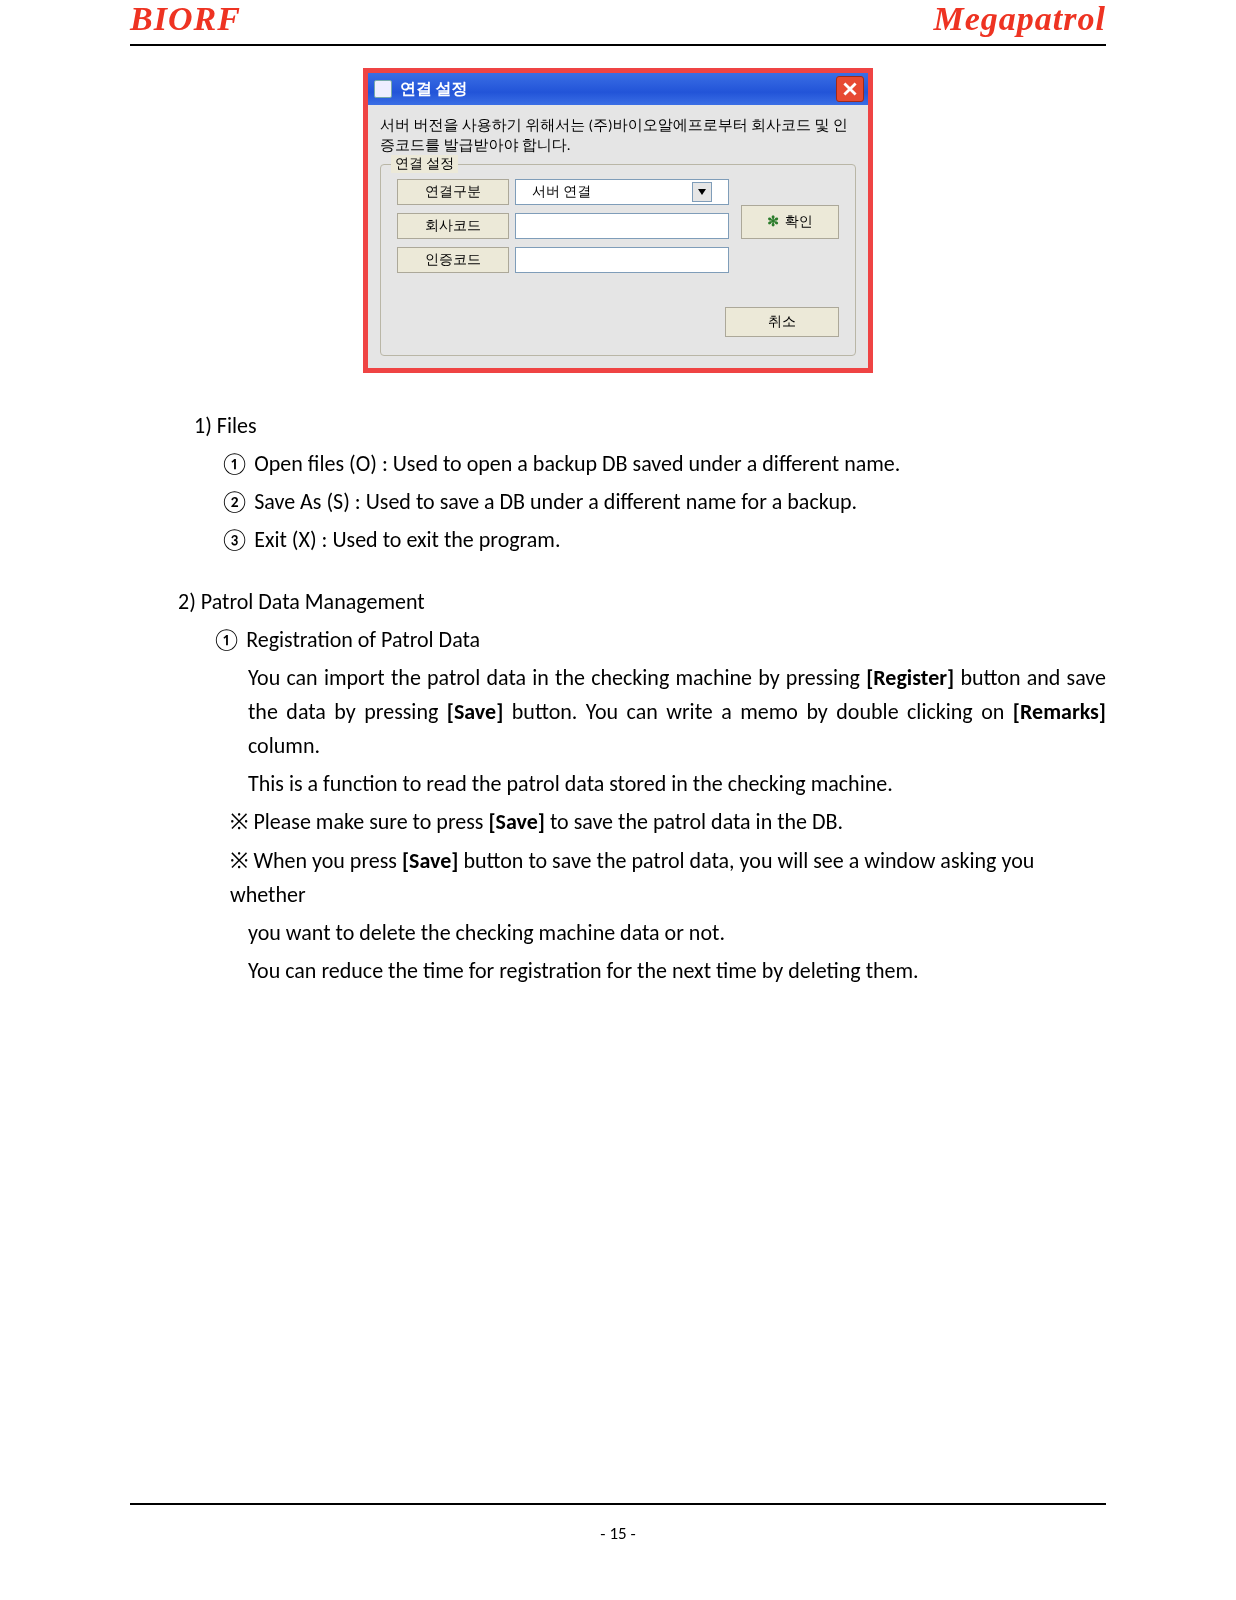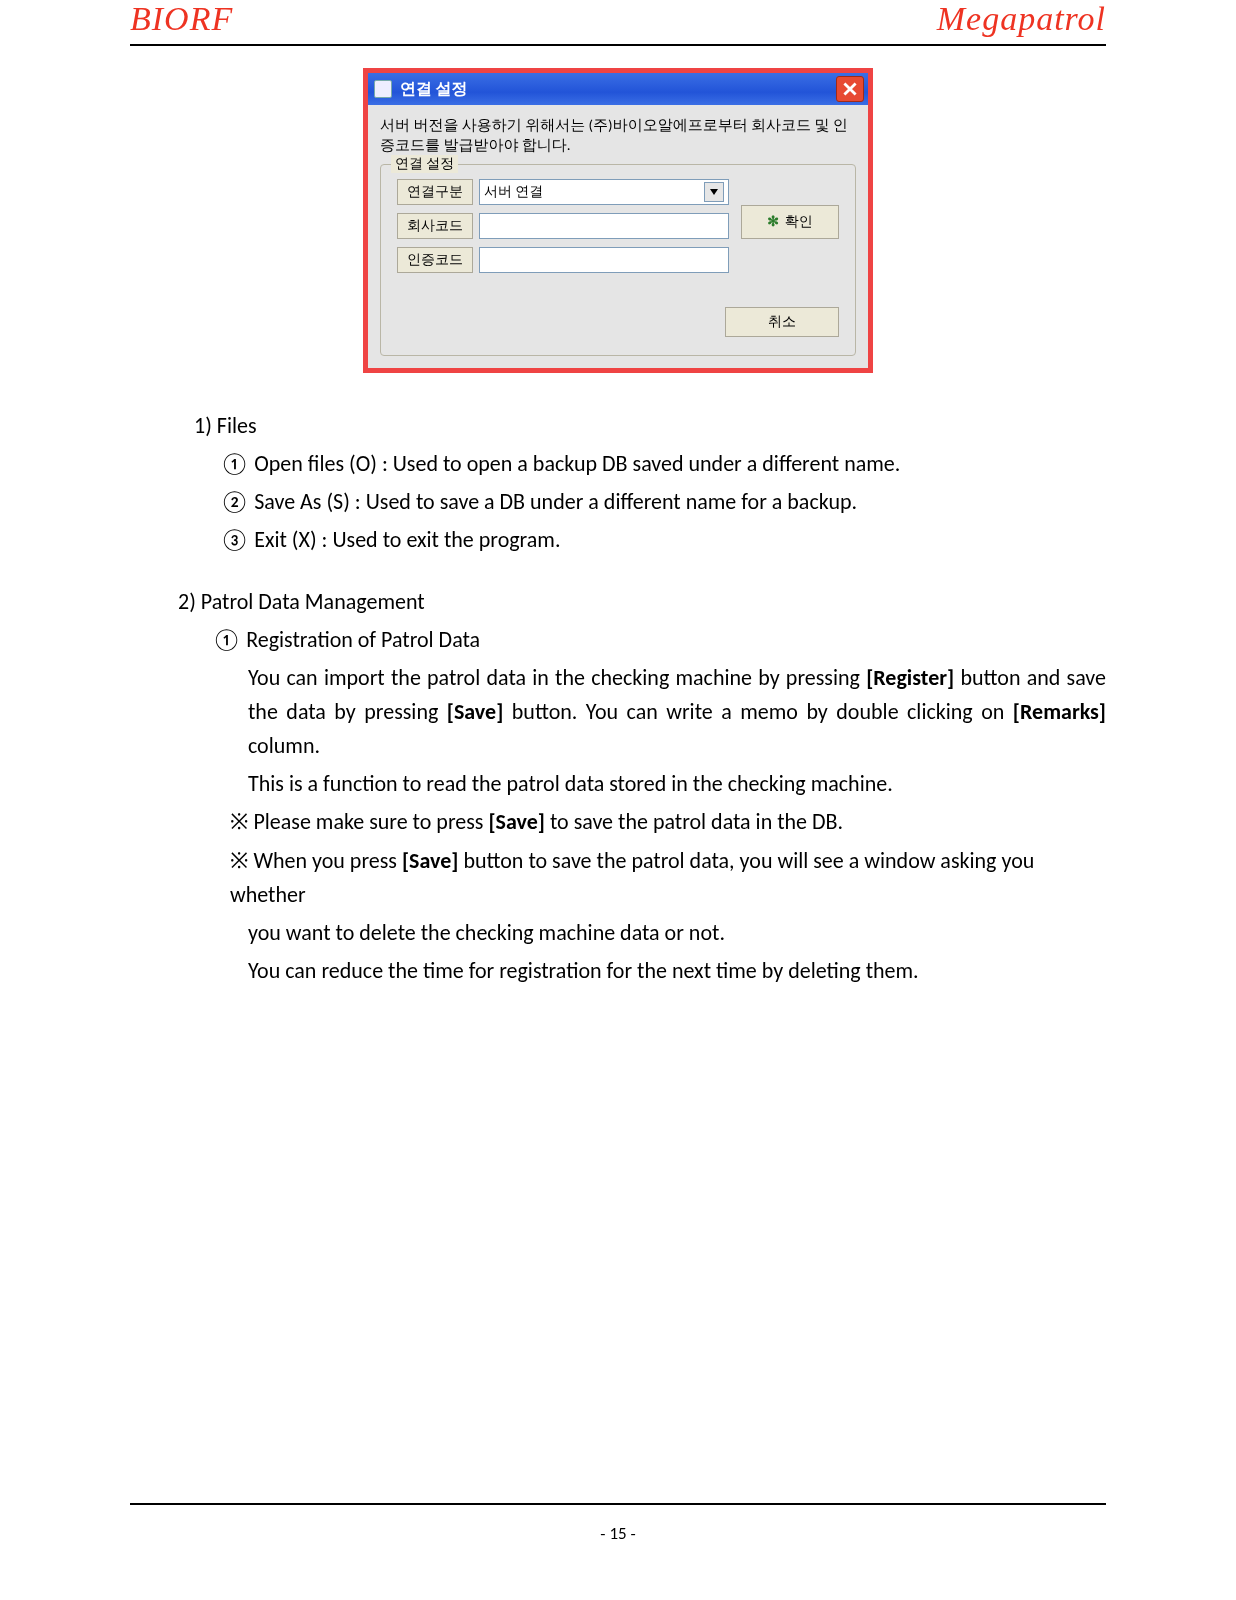--- a/index.html
+++ b/index.html
@@ -1,38 +1,38 @@
 <!DOCTYPE html>
 <html><head>
 <meta charset="utf-8">
 <style>
   html,body{margin:0;padding:0;background:#fff;}
   body{font-family:"Malgun Gothic","Calibri","Arial",sans-serif;color:#000;}
   .page{width:1236px;height:1600px;position:relative;box-sizing:border-box;padding:0 130px;}
   
   .hdr{display:flex;justify-content:space-between;align-items:flex-end;padding-top:0;}
-  .brand-left,.brand-right{font-style:italic;font-weight:normal;font-size:34px;color:#ee3322;font-family:"Times New Roman",serif;letter-spacing:1px;}
+  .brand-left,.brand-right{font-style:italic;font-weight:bold;font-size:34px;color:#ee3322;font-family:"Times New Roman",serif;letter-spacing:1px;}
   .rule{border:0;border-top:2px solid #000;margin:6px 0 22px 0;}
   
   .dlg-wrap{display:flex;justify-content:center;margin-top:4px;margin-bottom:36px;}
   .dlg{width:500px;border:5px solid #ef4444;font-size:15px;color:#000;}
   .titlebar{background:linear-gradient(#3a6ee5,#2254d8 60%,#3a6ee5);height:32px;display:flex;align-items:center;padding:0 4px 0 6px;}
   .tb-icon{width:18px;height:18px;background:#eef;border:1px solid #7aa;margin-right:8px;border-radius:2px;box-sizing:border-box;}
   .tb-title{color:#fff;font-weight:bold;flex:1;font-size:16px;}
   .tb-close{width:26px;height:24px;background:#e74a33;border:1px solid #a02a18;border-radius:3px;display:flex;align-items:center;justify-content:center;}
   .tb-close svg{width:14px;height:14px;}
   .dlg-body{background:#e5e5e5;padding:10px 12px 12px 12px;}
   .dlg-msg{font-size:15px;line-height:1.35;margin-bottom:8px;}
   .fieldset{border:1px solid #b9b6a6;border-radius:4px;padding:14px 16px 18px 16px;position:relative;}
   .legend{position:absolute;top:-10px;left:10px;background:#ece9d8;padding:0 4px;font-size:14px;}
   .rows{display:flex;gap:12px;align-items:flex-start;}
   .left-rows{flex:1;display:flex;flex-direction:column;gap:8px;}
   .frow{display:flex;align-items:center;gap:6px;}
-  .flabel{width:76px;height:26px;border:1px solid #aca899;background:#ece9d8;display:flex;align-items:center;justify-content:center;font-size:14px;box-sizing:border-box;}
-  .fcombo{flex:1;height:26px;border:1px solid #7f9db9;background:#fff;display:flex;align-items:center;padding:0 4px;justify-content:space-between;font-size:14px;box-sizing:border-box;}
+  .flabel{width:112px;height:26px;border:1px solid #aca899;background:#ece9d8;display:flex;align-items:center;justify-content:center;font-size:14px;box-sizing:border-box;}
+  .fcombo{flex:1;height:26px;border:1px solid #7f9db9;background:#fff;display:flex;align-items:center;padding:0 16px;justify-content:space-between;font-size:14px;box-sizing:border-box;}
   .combo-btn{width:18px;height:18px;border:1px solid #7f9db9;background:#e6e6e6;display:flex;align-items:center;justify-content:center;}
   .finput{flex:1;height:26px;border:1px solid #7f9db9;background:#fff;box-sizing:border-box;}
   .ok-btn{width:96px;height:32px;border:1px solid #aca899;background:#ece9d8;display:flex;align-items:center;justify-content:center;gap:6px;font-size:14px;margin-top:26px;}
   .ok-mark{color:#2b7c2b;font-weight:bold;}
   .dlg-foot{display:flex;justify-content:flex-end;margin-top:34px;}
   .cancel-btn{width:112px;height:28px;border:1px solid #aca899;background:#ece9d8;display:flex;align-items:center;justify-content:center;font-size:14px;}
   
   .content{font-size:22px;line-height:1.55;}
   .s1{margin:0 0 4px 64px;}
   .li1{margin:0 0 4px 90px;}

